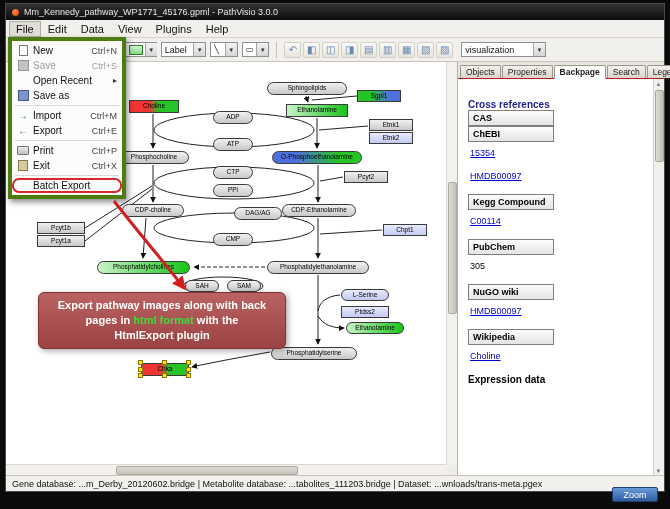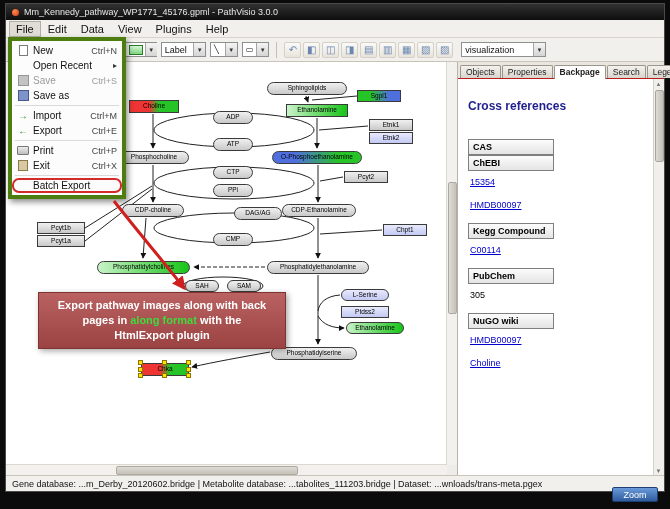--- a/index.html
+++ b/index.html
@@ -33,21 +33,21 @@
   .c-corner{position:absolute;right:0;bottom:0;width:10px;height:10px;background:#eeece8}
 
   .side-panel{flex:1;background:#fff;display:flex;flex-direction:column;border-left:1px solid #b8b3a9;min-width:0}
   .tabbar{height:15px;background:#e9e6e0;border-bottom:1px solid #b91c1c;display:flex;align-items:flex-end;padding:1px 2px 0;flex:none}
   .tab{font-size:8.5px;padding:1px 5px 1px;border:1px solid #9a968c;border-bottom:none;background:linear-gradient(#f4f2ee,#d9d5cd);margin-right:1px;border-radius:2px 2px 0 0;color:#222;white-space:nowrap}
   .tab.active{background:#fff;position:relative;top:1px;padding-bottom:2px;font-weight:bold}
   .panel-body{flex:1;position:relative;padding:20px 18px 4px 10px;overflow:hidden}
   .panel-scroll{position:absolute;right:0;top:0;bottom:0;width:10px;background:#f1efec;border-left:1px solid #d5d1c9}
   .scroll-arrow{position:absolute;left:0;width:9px;height:9px;font-size:6px;color:#777;display:flex;align-items:center;justify-content:center}
   .panel-thumb{position:absolute;left:1px;width:7px;top:11px;height:70px;background:linear-gradient(90deg,#dddbd6,#c3bfb7);border:1px solid #a8a49c;border-radius:2px}
-  .xref-heading{color:#1f1f8f;font-weight:bold;font-size:12px;margin-bottom:26px}
+  .xref-heading{color:#1f1f8f;font-weight:bold;font-size:10px;}
   .xref-header{width:86px;height:16px;box-sizing:border-box;border:1px solid #7f7f7f;background:linear-gradient(#fcfcfc,#e4e4e4);font-size:9px;font-weight:bold;padding:2px 4px;color:#000;white-space:nowrap}
   .xref-value{font-size:9px;margin:6px 0 13px 2px;color:#000}
   .xref-value.link{color:#0000cc;text-decoration:underline}
   .footer-heading{font-weight:bold;font-size:10px;color:#000;margin-top:2px}
 
   .statusbar{height:15px;background:#f2f0ec;border-top:1px solid #c9c4ba;display:flex;align-items:center;font-size:9px;padding:0 6px;color:#111;white-space:nowrap;overflow:hidden;flex:none}
 
   
   .file-menu{position:absolute;left:8px;top:37px;width:118px;background:#fcfcfc;border:4px solid #4d7c0f;box-shadow:2px 3px 6px rgba(0,0,0,.45);z-index:40;padding:2px 0;box-sizing:border-box}
   .menu-item{height:15px;display:flex;align-items:center;font-size:10px;padding:0 5px 0 4px;color:#111;box-sizing:border-box}
@@ -77,21 +77,21 @@
   .pnode.pill{border-radius:7px}
   .fill-gray{background:linear-gradient(#f0f0f0,#c9c9c9)}
   .fill-green{background:linear-gradient(90deg,#c9f3c9,#17c417)}
   .fill-lavender{background:linear-gradient(#e8eafc,#c3c9f3)}
   .fill-red-green{background:linear-gradient(90deg,#ef3434 40%,#27c427 60%)}
   .fill-blue-green{background:linear-gradient(90deg,#4f6fdd 25%,#27c427 75%)}
   .fill-green-blue{background:linear-gradient(90deg,#27c427 30%,#4f6fdd 75%)}
   .handle{pointer-events:auto;position:absolute;width:5px;height:5px;background:#ffe400;border:1px solid #8a7500;box-sizing:border-box;z-index:11}
 
   
-  .callout{position:absolute;left:38px;top:292px;width:248px;z-index:30;background:linear-gradient(#ba6161,#9b4242);border:1px solid #7e3333;border-radius:0;color:#fff;font-weight:bold;font-size:11px;text-align:center;padding:5px 4px;box-shadow:2px 2px 6px rgba(0,0,0,.35);line-height:1.35;box-sizing:border-box}
+  .callout{position:absolute;left:38px;top:292px;width:248px;z-index:30;background:linear-gradient(#ba6161,#9b4242);border:1px solid #7e3333;border-radius:6px;color:#fff;font-weight:bold;font-size:11px;text-align:center;padding:5px 4px;box-shadow:2px 2px 6px rgba(0,0,0,.35);line-height:1.35;box-sizing:border-box}
   .callout .hl{color:#3ddc3d}
   .red-arrow-svg{position:absolute;left:0;top:0;z-index:50;pointer-events:none}
   .zoom-btn{position:absolute;left:612px;top:487px;width:46px;height:15px;z-index:60;background:linear-gradient(#6a9ada,#2f5c9e);border:1px solid #1d3f73;border-radius:2px;color:#fff;font-size:9px;display:flex;align-items:center;justify-content:center;box-sizing:border-box}
 </style>
 </head>
 <body data-name="screen">
 
 <div class="window" data-name="app-window">
   <div class="titlebar" data-name="title-bar">
     <div class="app-dot" data-name="app-icon"></div>
@@ -177,22 +177,24 @@
             <div class="xref-header" data-name="xref-header-cas">CAS</div>
             <div class="xref-header" data-name="xref-header-chebi">ChEBI</div>
             <div class="xref-value link" data-name="xref-link-chebi">15354</div>
             <div class="xref-value link" data-name="xref-link-hmdb">HMDB00097</div>
             <div class="xref-header" data-name="xref-header-kegg-compound">Kegg Compound</div>
             <div class="xref-value link" data-name="xref-link-kegg-compound">C00114</div>
             <div class="xref-header" data-name="xref-header-pubchem">PubChem</div>
             <div class="xref-value" data-name="xref-value-pubchem">305</div>
             <div class="xref-header" data-name="xref-header-nugo-wiki">NuGO wiki</div>
             <div class="xref-value link" data-name="xref-link-nugo-wiki">HMDB00097</div>
+            <div class="xref-header" data-name="xref-header-wikipedia">Wikipedia</div>
             <div class="xref-value link" data-name="xref-link-wikipedia">Choline</div>
           </div>
+        <div class="footer-heading" data-name="expression-data-heading">Expression data</div>
         <div class="panel-scroll" data-name="panel-scrollbar">
           <div class="scroll-arrow" style="top:0" data-name="scroll-up-icon">▲</div>
           <div class="panel-thumb" data-name="scrollbar-thumb"></div>
           <div class="scroll-arrow" style="bottom:0" data-name="scroll-down-icon">▼</div>
         </div>
       </div>
     </div>
   </div>
 
   <div class="statusbar" data-name="status-bar">
@@ -267,41 +269,41 @@
     <div class="handle" data-name="selection-handle" style="left: 186px; top: 360px;"></div>
     <div class="handle" data-name="selection-handle" style="left: 138px; top: 366.5px;"></div>
     <div class="handle" data-name="selection-handle" style="left: 186px; top: 366.5px;"></div>
     <div class="handle" data-name="selection-handle" style="left: 138px; top: 373px;"></div>
     <div class="handle" data-name="selection-handle" style="left: 162px; top: 373px;"></div>
     <div class="handle" data-name="selection-handle" style="left: 186px; top: 373px;"></div>
   </div>
 
 <div class="callout" data-name="annotation-callout">
   <span data-name="callout-line1">Export pathway images along with back</span><br>
-  <span data-name="callout-line2-before">pages in </span><span class="hl" data-name="callout-highlight">along format</span><span data-name="callout-line2-after"> with the</span><br>
+  <span data-name="callout-line2-before">pages in </span><span class="hl" data-name="callout-highlight">html format</span><span data-name="callout-line2-after"> with the</span><br>
   <span data-name="callout-line3">HtmlExport plugin</span>
 </div>
 
 <div class="file-menu" data-name="file-menu">
   <div class="menu-items" data-name="file-menu-items">
       <div class="menu-item" data-name="menu-item-new">
         <span class="mi-icon" data-name="new-icon"></span>
         <span class="mi-label" data-name="menu-item-label">New</span>
         <span class="mi-shortcut" data-name="menu-item-shortcut">Ctrl+N</span>
       </div>
+      <div class="menu-item disabled" data-name="menu-item-save">
+        <span class="mi-icon" data-name="save-icon"></span>
+        <span class="mi-label" data-name="menu-item-label">Save</span>
+        <span class="mi-shortcut" data-name="menu-item-shortcut">Ctrl+S</span>
+      </div>
       <div class="menu-item" data-name="menu-item-open-recent">
         <span class="mi-icon" data-name="blank-icon"></span>
         <span class="mi-label" data-name="menu-item-label">Open Recent</span>
         <span class="mi-shortcut" data-name="menu-item-shortcut"></span>
         <span class="mi-sub" data-name="submenu-arrow-icon">▸</span>
-      </div>
-      <div class="menu-item disabled" data-name="menu-item-save">
-        <span class="mi-icon" data-name="save-icon"></span>
-        <span class="mi-label" data-name="menu-item-label">Save</span>
-        <span class="mi-shortcut" data-name="menu-item-shortcut">Ctrl+S</span>
       </div>
       <div class="menu-item" data-name="menu-item-save-as">
         <span class="mi-icon" data-name="saveas-icon"></span>
         <span class="mi-label" data-name="menu-item-label">Save as</span>
         <span class="mi-shortcut" data-name="menu-item-shortcut"></span>
       </div>
       <div class="menu-sep" data-name="menu-separator"></div>
       <div class="menu-item" data-name="menu-item-import">
         <span class="mi-icon" data-name="import-icon"></span>
         <span class="mi-label" data-name="menu-item-label">Import</span>

